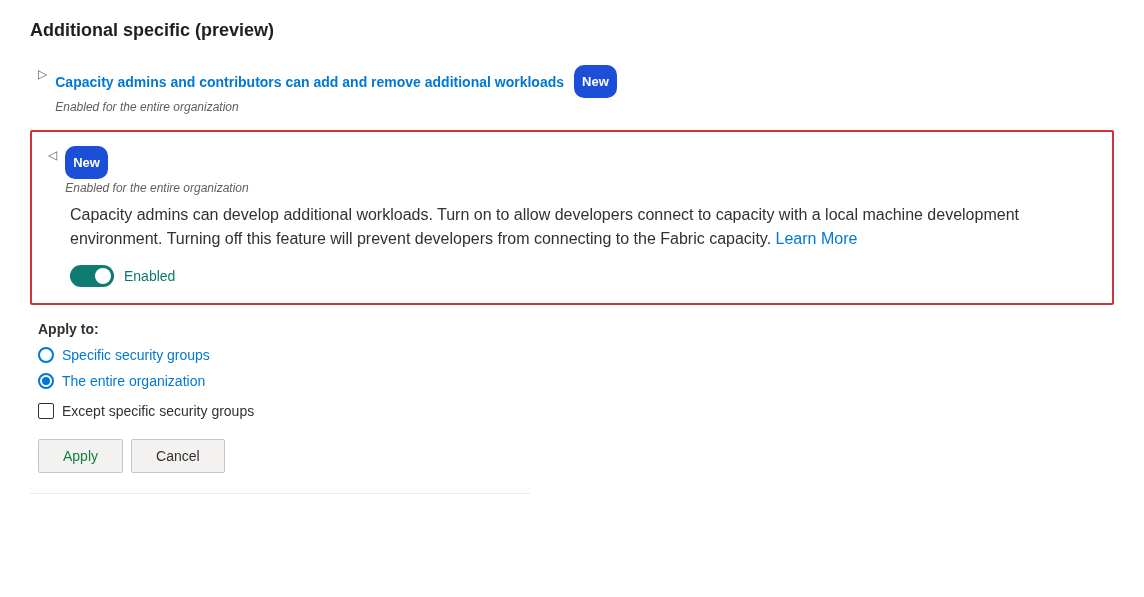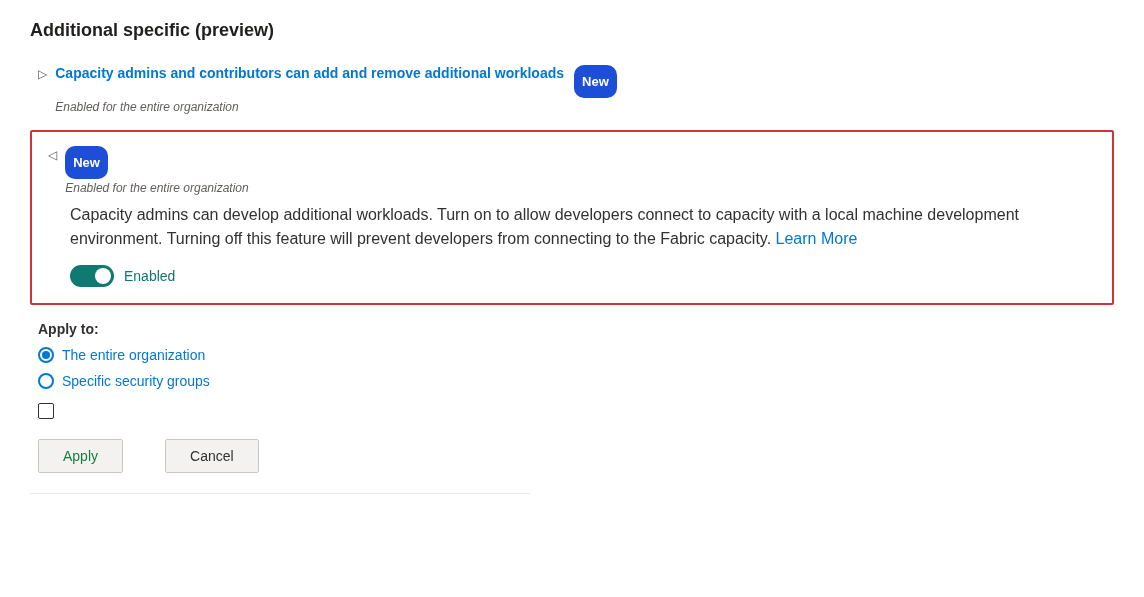--- a/index.html
+++ b/index.html
@@ -39,20 +39,21 @@
       font-size: 12px;
       flex-shrink: 0;
     }
 
     .workload-content {
       flex: 1;
     }
 
     .workload-header {
       display: flex;
+      align-items: center;
       gap: 10px;
       flex-wrap: wrap;
     }
 
     .workload-title {
       font-size: 14px;
       font-weight: 600;
       color: #0078d4;
     }
 
@@ -254,21 +255,20 @@
 
     .btn-cancel {
       padding: 8px 24px;
       background: #f3f2f1;
       border: 1px solid #c8c6c4;
       border-radius: 2px;
       font-size: 14px;
       color: #323130;
       cursor: pointer;
       font-family: 'Segoe UI', Arial, sans-serif;
-      margin-left: 34px;
     }
 
     .divider {
       border: none;
       border-top: 1px solid #edebe9;
       margin-top: 4px;
       width: 500px;
     }
 
     .first-workload {
@@ -319,32 +319,33 @@
     </label>
     <span class="toggle-label">Enabled</span>
   </div>
 </div>
 
 <div class="apply-to-section">
   <div class="apply-to-label">Apply to:</div>
 
   <div class="radio-group">
     <div class="radio-option">
+      <input type="radio" name="apply-to" id="opt-specific" style="">
+      <label for="opt-specific">Specific security groups</label>
+    </div>
+
+    <div class="radio-option">
       <input type="radio" name="apply-to" id="opt-entire" checked="" style="">
       <label for="opt-entire">The entire organization</label>
     </div>
-
-    <div class="radio-option">
-      <input type="radio" name="apply-to" id="opt-specific" style="">
-      <label for="opt-specific">Specific security groups</label>
-    </div>
   </div>
 
   <div class="checkbox-option">
     <input type="checkbox" id="except-groups" style="">
+    <label for="except-groups">Except specific security groups</label>
   </div>
 
   <div class="button-row">
     <button class="btn-apply">Apply</button>
     <button class="btn-cancel">Cancel</button>
   </div>
 </div>
 
 <hr class="divider">
 

